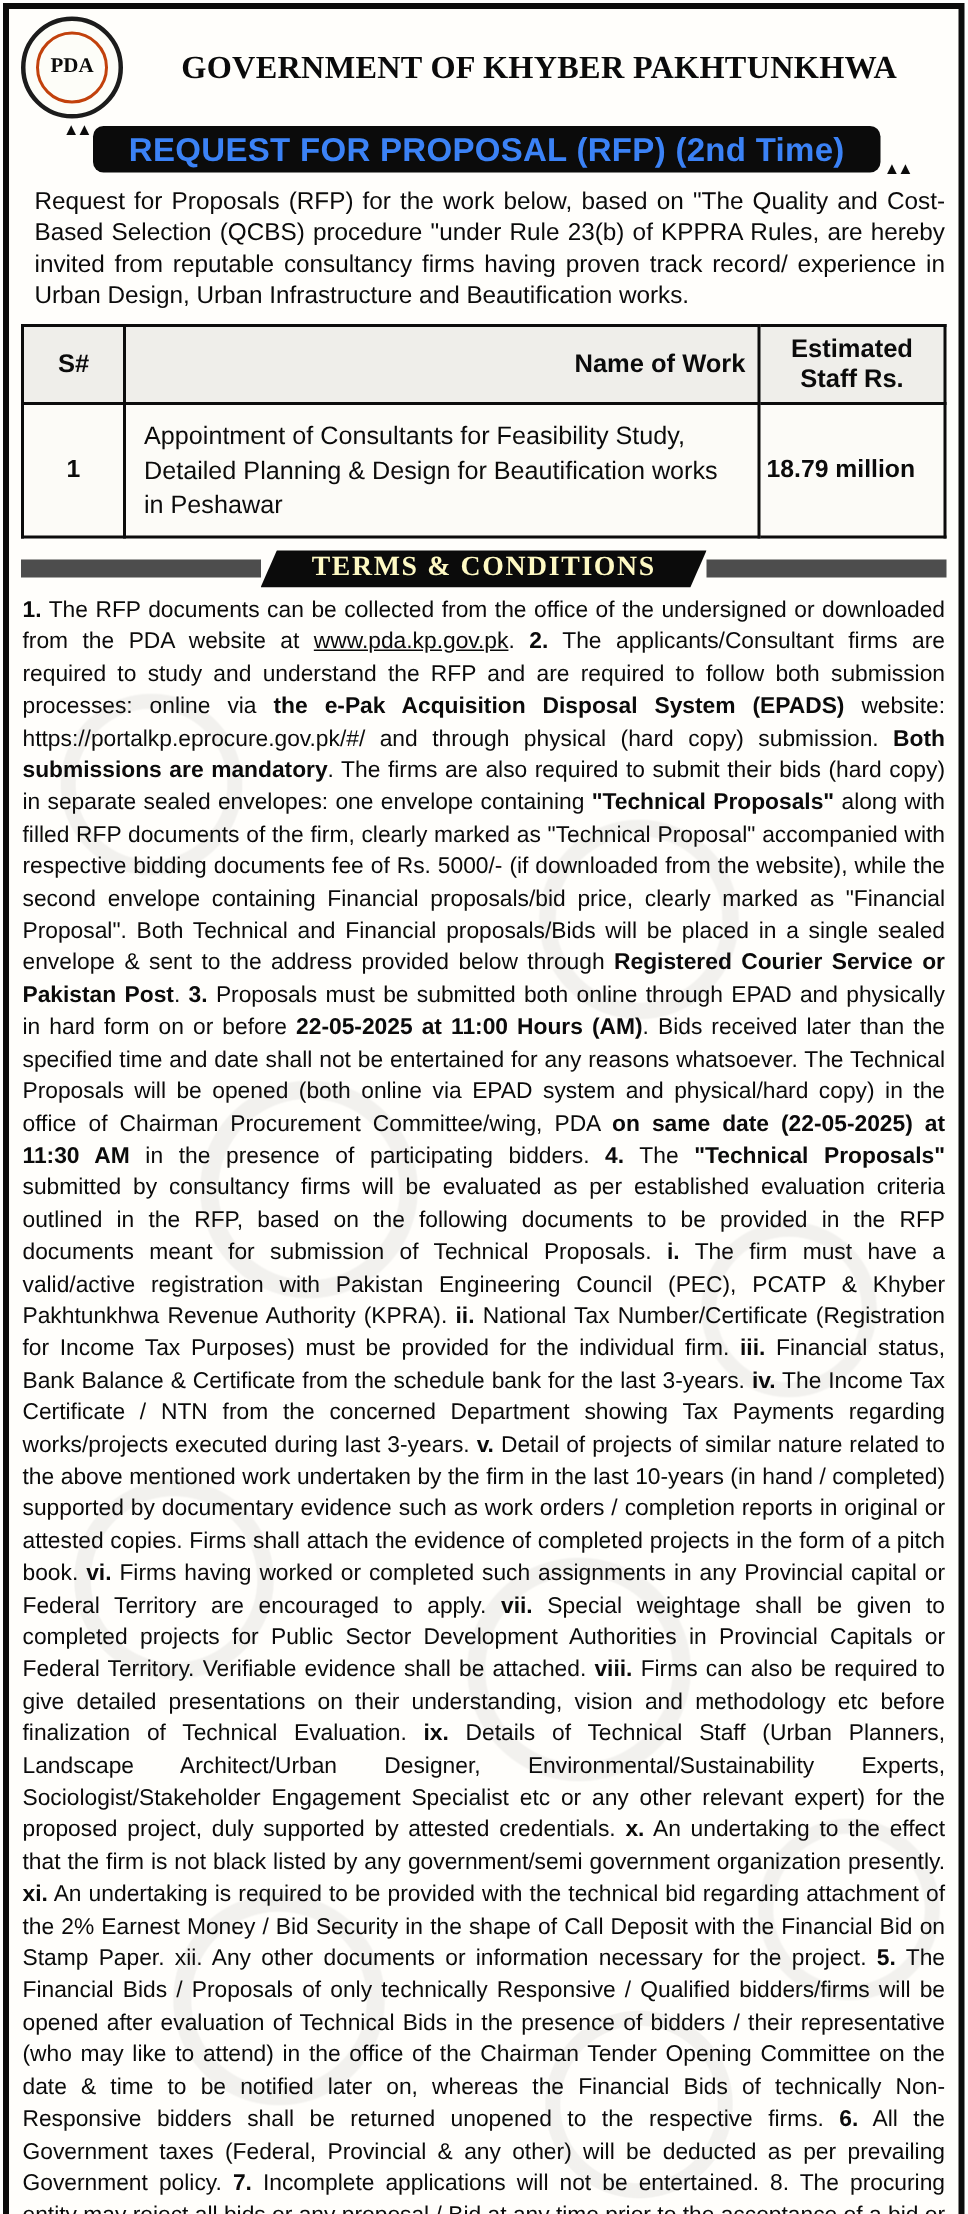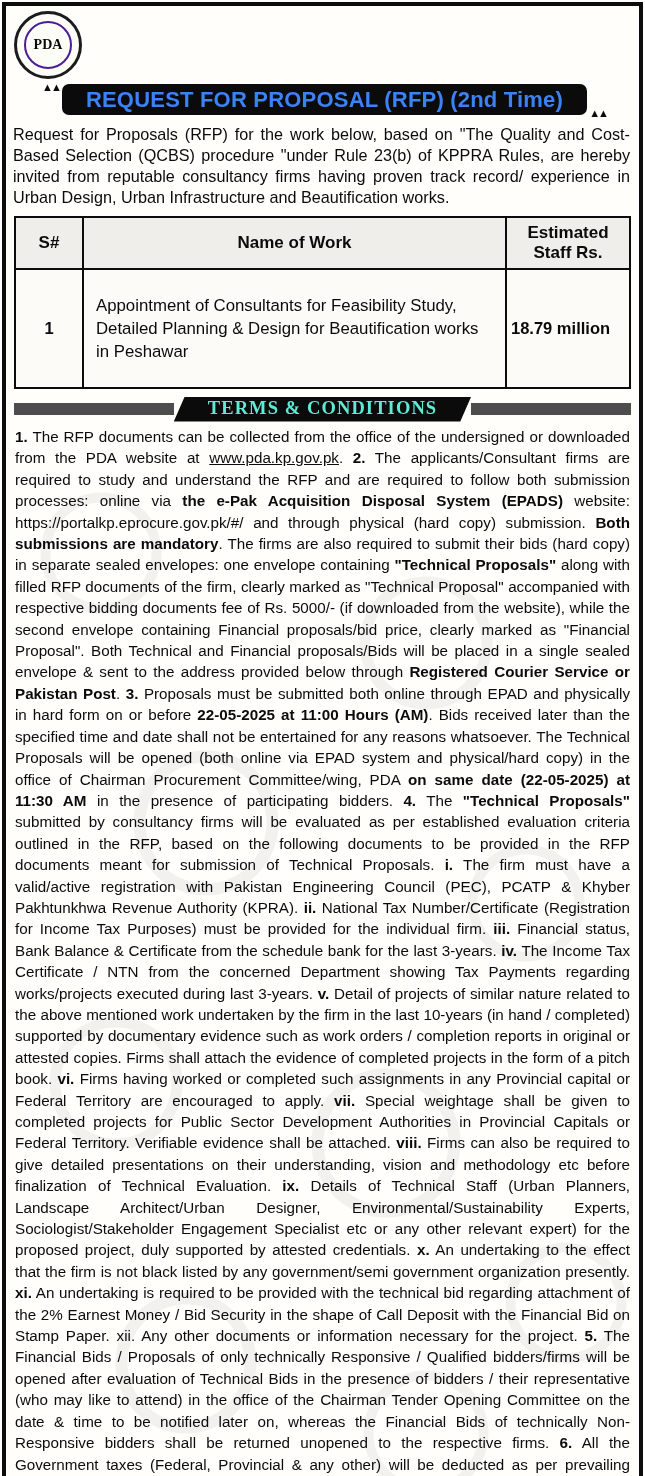--- a/index.html
+++ b/index.html
@@ -3,53 +3,53 @@
 <meta charset="utf-8">
 <style>
   html,body { margin:0; padding:0; background:#ffffff; }
   body { width:645px; font-family:"Liberation Sans", sans-serif; color:#0b0b0b; }
   .page { box-sizing:border-box; margin:2px; border:4px solid #0c0c0c; background:#fffefb; }
 
   
   .hdr { display:flex; align-items:center; gap:6px; padding:5px 8px 2px 8px; }
   .logo { width:62px; height:62px; border-radius:50%; border:3px solid #1c1c1c; background:#fdfdf8;
           display:flex; align-items:center; justify-content:center; flex:0 0 auto; }
-  .logo-ring { width:44px; height:44px; border-radius:50%; border:2px solid #4c1d95;
+  .logo-ring { width:44px; height:44px; border-radius:50%; border:2px solid #c2410c;
                display:flex; align-items:center; justify-content:center;
                font-family:"Liberation Serif", serif; font-weight:bold; font-size:14px; }
   .hdr-text { flex:1; text-align:center; font-family:"Liberation Serif", serif; font-weight:bold;
               font-size:21.5px; line-height:26px; letter-spacing:0.2px; }
 
   
   .banner-wrap { position:relative; margin:3px 52px 5px 56px; }
   .banner { background:#0b0b0b; color:#3b82f6; border-radius:7px; text-align:center;
             font-weight:800; font-size:22px; line-height:31px; letter-spacing:0.2px; }
   .tri { position:absolute; font-size:11px; letter-spacing:-2px; color:#0b0b0b; line-height:10px; }
   .tri-l { left:-20px; top:-2px; }
   .tri-r { right:-20px; bottom:-3px; }
 
   
-  .intro { margin:0; padding:4px 9px 6px 7px; font-size:16.2px; line-height:21px; text-align:justify; }
+  .intro { margin:0; padding:4px 9px 6px 17px; font-size:16.2px; line-height:21px; text-align:justify; }
 
   
   table.work { border-collapse:collapse; margin:2px 8px 8px 8px; width:calc(100% - 16px);
                background:#fcfbf7; }
   table.work th, table.work td { border:2.5px solid #0c0c0c; }
   table.work th { background:#efeeea; font-size:17px; padding:5px 8px; }
   th.h-sno  { width:50px; text-align:center; }
-  th.h-work { text-align:center; padding-left:12px; }
+  th.h-work { text-align:right; padding-left:12px; }
   th.h-cost { width:106px; text-align:center; line-height:20px; }
   td.c-sno  { text-align:center; font-weight:bold; font-size:16.5px; }
-  td.c-work { font-size:16.8px; padding:24px 12px; line-height:23px; }
+  td.c-work { font-size:16.8px; padding:9px 12px; line-height:23px; }
   td.c-cost { text-align:left; font-weight:bold; font-size:16.5px; line-height:21px; padding:4px; }
 
   
   .tc-row { display:flex; align-items:center; margin:0 8px 2px 8px; height:24px; }
   .tc-bar { flex:1; height:12px; background:#4d4d4d; }
-  .tc-pill { background:#0b0b0b; color:#5eead4; font-family:"Liberation Serif", serif; font-weight:bold;
+  .tc-pill { background:#0b0b0b; color:#fef9c3; font-family:"Liberation Serif", serif; font-weight:bold;
              font-size:18.5px; letter-spacing:1.1px; padding:1px 34px 3px 34px;
              clip-path:polygon(11px 0, 100% 0, calc(100% - 11px) 100%, 0 100%); white-space:nowrap; }
 
   
   .terms { position:relative; padding:3px 9px 8px 9px; font-size:15.2px; line-height:21.4px;
            text-align:justify; }
   .terms .text { position:relative; z-index:1; }
   .terms span.b { font-weight:700; }
   .terms span.u { text-decoration:underline; }
   .wm { position:absolute; inset:0; z-index:0; pointer-events:none; background-image:
@@ -68,20 +68,21 @@
 
 <div class="page">
 
   <div class="hdr">
     <div class="logo">
       <div class="logo-ring">
         <span>PDA</span>
       </div>
     </div>
     <div class="hdr-text">
+      <div>GOVERNMENT OF KHYBER PAKHTUNKHWA</div>
     </div>
   </div>
 
   <div class="banner-wrap">
     <span class="tri tri-l">▲▲</span>
     <div class="banner">REQUEST FOR PROPOSAL (RFP) (2nd Time)</div>
     <span class="tri tri-r">▲▲</span>
   </div>
 
   <p class="intro">Request for Proposals (RFP) for the work below, based on "The Quality and Cost-Based Selection (QCBS) procedure "under Rule 23(b) of KPPRA Rules, are hereby invited from reputable consultancy firms having proven track record/ experience in Urban Design, Urban Infrastructure and Beautification works.</p>

